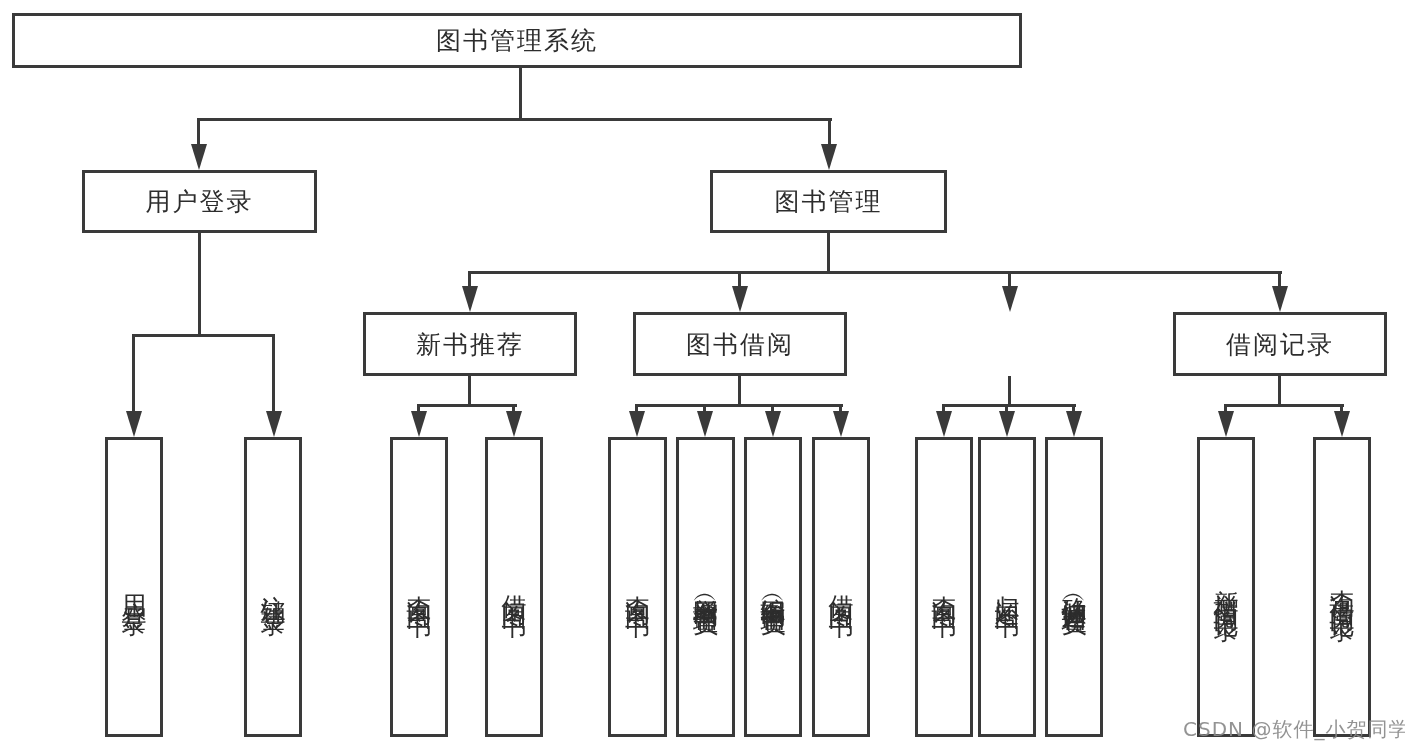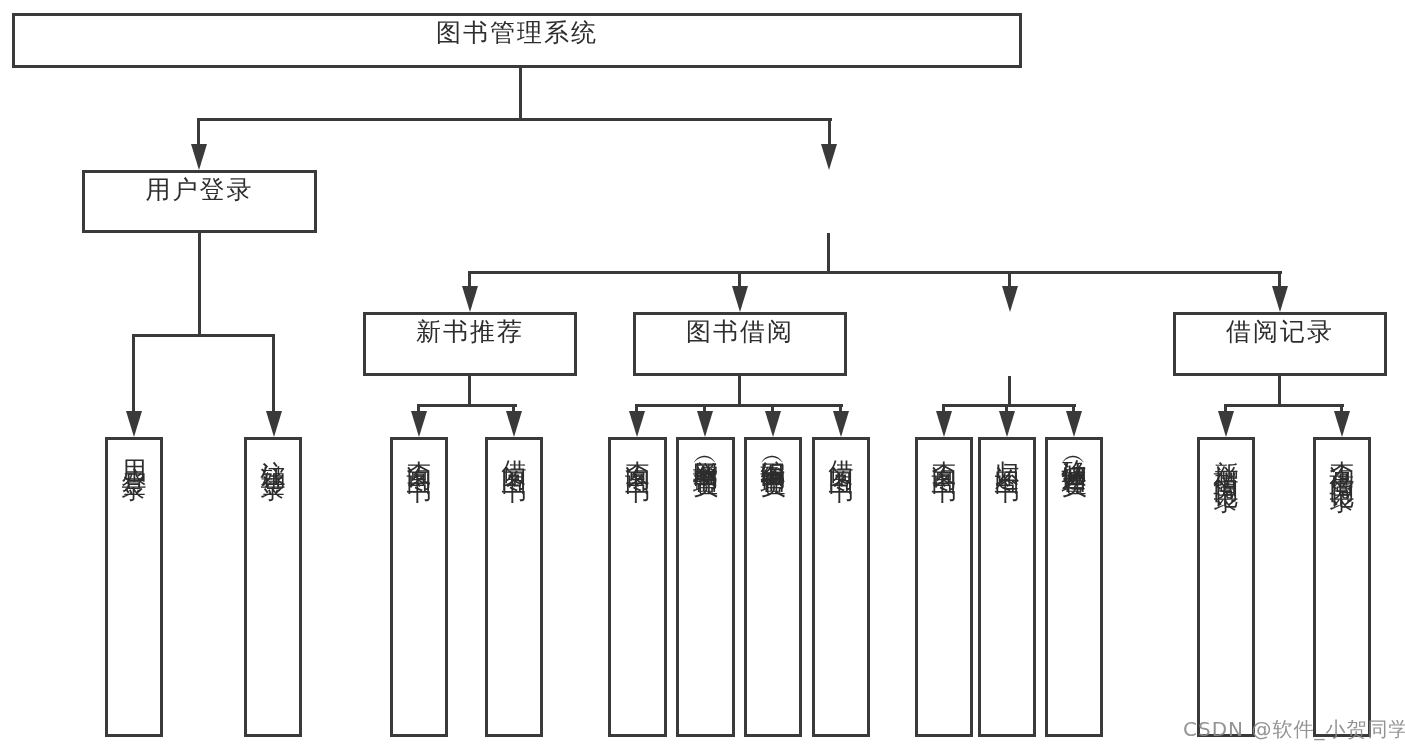--- a/index.html
+++ b/index.html
@@ -10,21 +10,21 @@
     background: #ffffff;
     font-family: "DejaVu Sans", sans-serif;
     overflow: hidden;
   }
   .box {
     position: absolute;
     box-sizing: border-box;
     border: 3px solid #3a3a3a;
     background: #ffffff;
     display: flex;
-    align-items: flex-start;
+    align-items: center;
     justify-content: center;
     color: #2d2d2d;
   }
   .box.h span {
     font-size: 25px;
     letter-spacing: 2px;
     white-space: nowrap;
   }
   .box.v span {
     writing-mode: vertical-rl;
@@ -70,20 +70,23 @@
 
   <div class="line" style="left:519px; top:68px; width:3px; height:53px"></div>
   <div class="line" style="left:197px; top:118px; width:635px; height:3px"></div>
   <div class="line" style="left:197px; top:118px; width:3px; height:30px"></div>
   <div class="arrow" style="left:191px; top:144px"></div>
   <div class="line" style="left:828px; top:118px; width:3px; height:30px"></div>
   <div class="arrow" style="left:821px; top:144px"></div>
 
   <div class="box h" style="left:82px; top:170px; width:235px; height:63px">
     <span>用户登录</span>
+  </div>
+  <div class="box h" style="left:710px; top:170px; width:237px; height:63px">
+    <span>图书管理</span>
   </div>
 
   <div class="line" style="left:198px; top:233px; width:3px; height:104px"></div>
   <div class="line" style="left:132px; top:334px; width:143px; height:3px"></div>
   <div class="line" style="left:132px; top:334px; width:3px; height:80px"></div>
   <div class="arrow" style="left:126px; top:411px"></div>
   <div class="line" style="left:272px; top:334px; width:3px; height:80px"></div>
   <div class="arrow" style="left:266px; top:411px"></div>
 
   <div class="line" style="left:827px; top:233px; width:3px; height:41px"></div>

